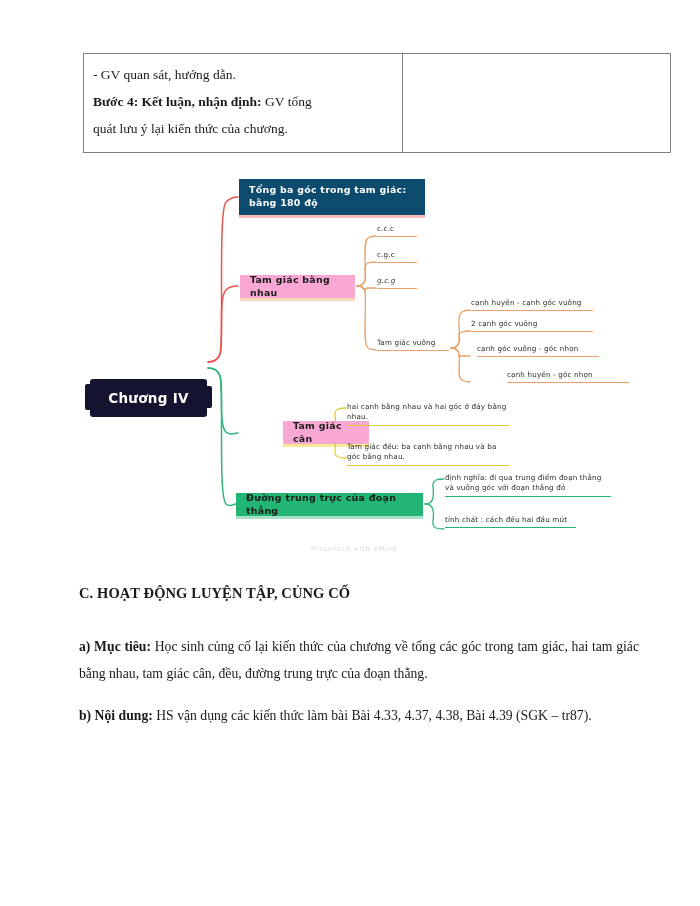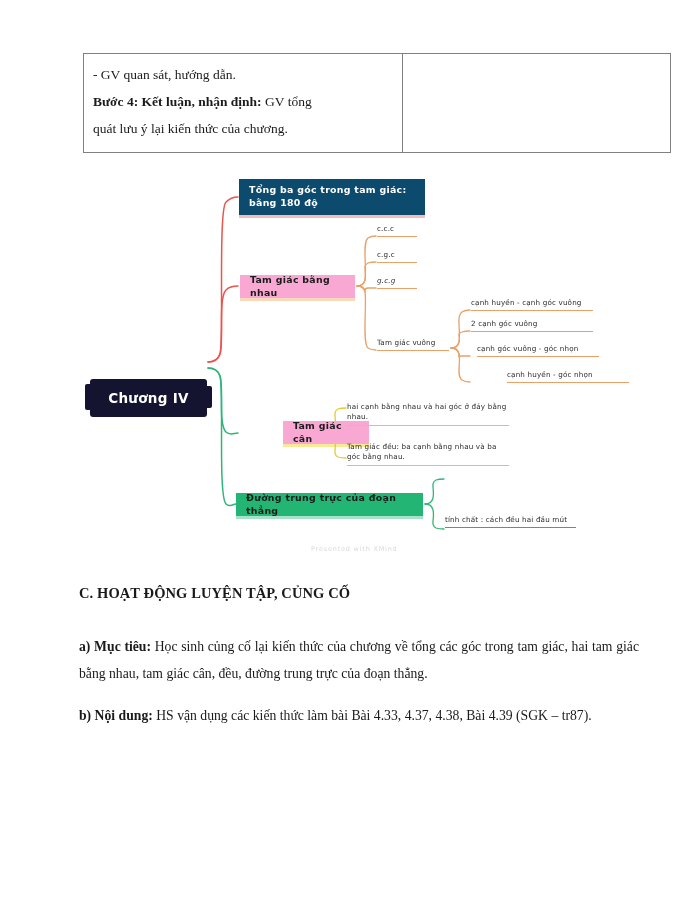--- a/index.html
+++ b/index.html
@@ -246,20 +246,21 @@
 
   <div class="node node-main node-yellow">
     <span>Tam giác cân</span>
   </div>
   <div class="leaf yellow" style="left:347px; top:272px; width:162px;">Tam giác đều: ba cạnh bằng nhau và ba góc bằng nhau.</div>
   <div class="leaf yellow" style="left:347px; top:232px; width:162px;">hai cạnh bằng nhau và hai góc ở đáy bằng nhau.</div>
 
   <div class="node node-main node-green">
     <span>Đường trung trực của đoạn thẳng</span>
   </div>
+  <div class="leaf green" style="left:445px; top:303px; width:166px;">định nghĩa: đi qua trung điểm đoạn thẳng và vuông góc với đoạn thẳng đó</div>
   <div class="leaf green" style="left:445px; top:345px; width:131px;">tính chất : cách đều hai đầu mút</div>
 
   <div class="watermark">Presented with XMind</div>
 </div>
 
 <div class="body-text">
   <h2 class="heading">C. HOẠT ĐỘNG LUYỆN TẬP, CỦNG CỐ</h2>
 
   <p class="para"><b>a) Mục tiêu:</b><span> Học sinh củng cố lại kiến thức của chương về tổng các góc trong tam giác, hai tam giác bằng nhau, tam giác cân, đều, đường trung trực của đoạn thẳng.</span></p>
 

